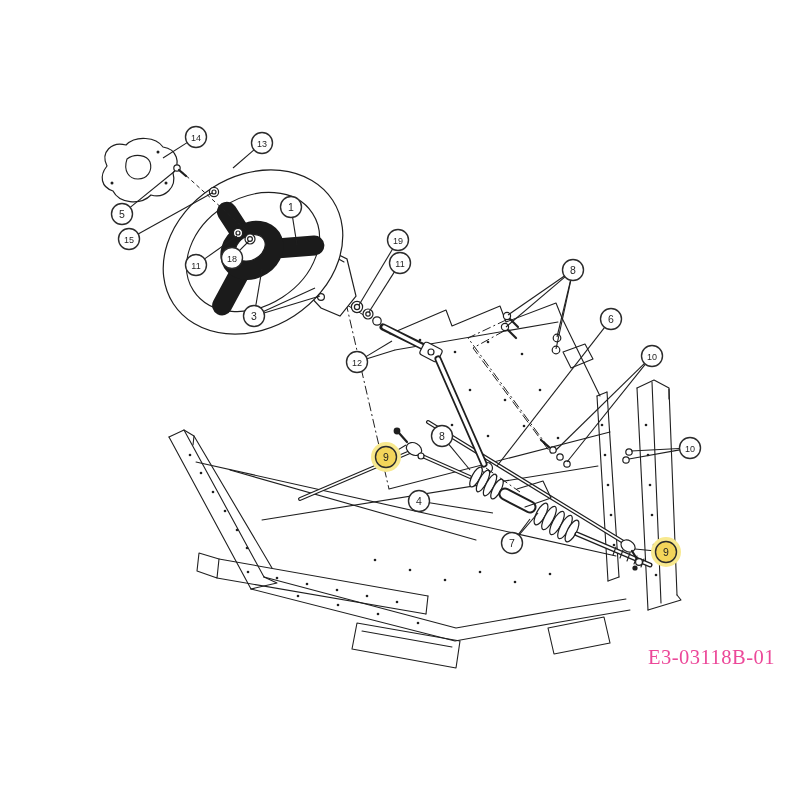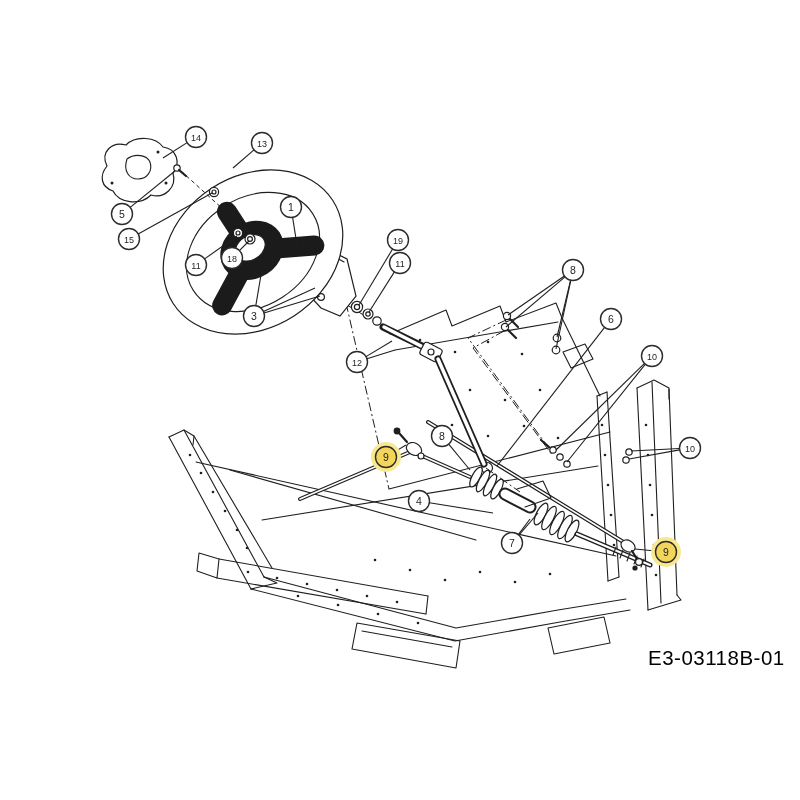--- a/index.html
+++ b/index.html
@@ -355,14 +355,14 @@
           <text x="690" y="451.5" text-anchor="middle" font-size="9" fill="#1f1f1f">10</text>
         </g>
         <g>
           <circle cx="666" cy="552" r="15" fill="#f8e98f"></circle>
           <circle cx="666" cy="552" r="10.5" fill="#f3d55a" stroke="#2b2b2b" stroke-width="1.4"></circle>
           <text x="666" y="555.5" text-anchor="middle" font-size="10.5" fill="#1f1f1f">9</text>
         </g>
       </g>
   </svg>
 
-  <div class="diagram-code" style="color: #000000;">E3-03118B-01</div>
+  <div class="diagram-code" style="color: #ec4899; font-family: Liberation Serif, serif;">E3-03118B-01</div>
 </div>
 
 </body></html>

